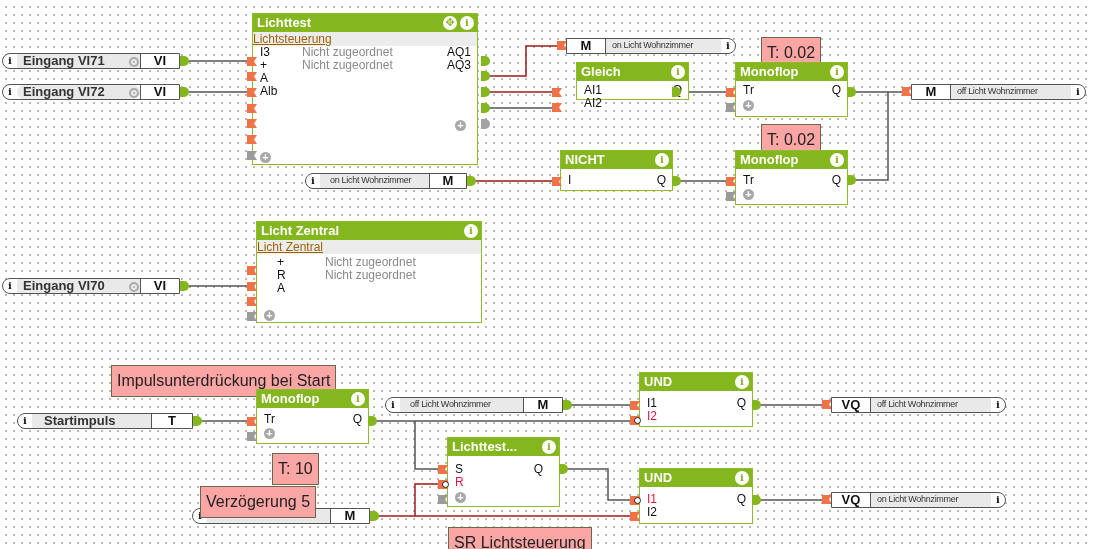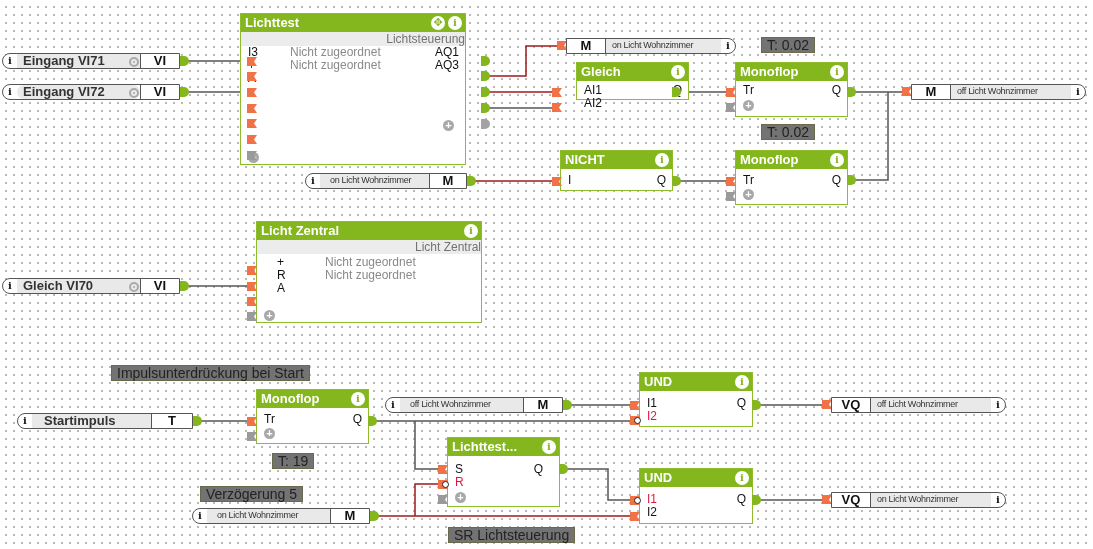--- a/index.html
+++ b/index.html
@@ -12,21 +12,21 @@
     font-family: "Liberation Sans", sans-serif;
     font-size: 12px;
     color:#111;
   }
   #wires { position:absolute; left:0; top:0; width:1093px; height:549px; pointer-events:none; }
   .block { position:absolute; background:#fff; border:1.5px solid #8ebc2a; box-sizing:border-box; }
   .block .hdr { background:#84b61d; color:#fff; font-weight:bold; font-size:13px; height:18px; line-height:18px; padding-left:4px; position:relative; }
   .hdr .icons { position:absolute; right:3px; top:2px; display:flex; gap:3px; }
   .icon-circ { width:14px; height:14px; border-radius:50%; background:#fff; color:#84b61d; font-size:10px; font-weight:bold; line-height:14px; text-align:center; font-family:"DejaVu Serif", serif; }
   .icon-move { width:14px; height:14px; border-radius:50%; background:#fff; color:#84b61d; font-size:11px; line-height:14px; text-align:center; font-family:"DejaVu Sans", sans-serif; }
-  .subtitle { background:#ececec; text-align:right; height:14px; line-height:14px; font-size:12px; color:#737373; }
+  .subtitle { background:#ececec; text-align:left; height:14px; line-height:14px; font-size:12px; color:#a16207;text-decoration:underline; }
   .row { height:13px; line-height:13px; position:relative; font-size:12px; }
   .row .lbl { position:absolute; left:7px; }
   .row .mid { position:absolute; color:#8a8a8a; }
   .row .out { position:absolute; right:6px; }
   .row .lbl.neg { color:#e0173b; }
   .port-in { position:absolute; width:10px; height:9px; background:#f27248; clip-path: polygon(0 0, 100% 0, 70% 50%, 100% 100%, 0 100%); }
   .port-in.gray { background:#9a9a9a; }
   .port-out { position:absolute; width:9px; height:10px; background:#84b61d; border-radius:0 6px 6px 0; }
   .port-out.gray { background:#a3a3a3; }
   .plus { position:absolute; width:11px; height:11px; border-radius:50%; background:#a8a8a8; color:#fff; font-size:11px; line-height:11px; text-align:center; font-weight:bold; }
@@ -35,21 +35,21 @@
   .conn.left { border-radius:8px 0 0 8px; }
   .conn.right { border-radius:0 8px 8px 0; }
   .conn .info { width:14px; text-align:center; font-weight:bold; font-size:10px; line-height:13px; font-family:"DejaVu Serif", serif; }
   .conn .name { background:#e9e9e9; padding:0 6px; line-height:13px; white-space:nowrap; overflow:hidden; }
   .conn .name.big { font-weight:bold; font-size:13px; color:#333; }
   .conn .name.small { font-size:9px; color:#333; letter-spacing:-0.3px; }
   .conn .type { border-left:1.5px solid #555; text-align:center; font-weight:bold; font-size:13px; line-height:13px; background:#fff; }
   .conn .type.rb { border-left:none; border-right:1.5px solid #555; }
   .conn .gear { width:10px; height:10px; border-radius:50%; border:2px solid #aaa; box-sizing:border-box; margin:2px 4px 0 2px; position:relative; }
   .conn .gear::after { content:""; position:absolute; left:2px; top:2px; width:2px; height:2px; border-radius:50%; background:#aaa; }
-  .note { position:absolute; background:#737373; border:1.5px solid #6a6a4a; height:14px; line-height:14px; font-size:14px; padding:0 5px; color:#222; box-sizing:content-box; white-space:nowrap; }
+  .note { position:absolute; background:#fca5a5; border:1.5px solid #6a6a4a; height:14px; line-height:14px; font-size:16px; padding:8px 5px; color:#222; box-sizing:content-box; white-space:nowrap; }
 </style>
 </head>
 <body>
 
 <svg id="wires" xmlns="http://www.w3.org/2000/svg">
   <g fill="none" stroke-width="1.5">
 
     <path d="M185 61 H252" stroke="#555"></path>
 
     <path d="M185 92 H252" stroke="#555"></path>
@@ -101,21 +101,21 @@
 <div class="conn left" style="left:2px;top:84px;width:178px;">
   <span class="info">i</span>
   <span class="name big" style="flex:1;border-radius:7px;">Eingang VI72</span>
   <span class="gear" style="position:absolute;left:124px;top:1px;"></span>
   <span class="type" style="width:38px;">VI</span>
 </div>
 <div class="port-out" style="left:180px;top:87px;"></div>
 
 <div class="conn left" style="left:2px;top:278px;width:178px;">
   <span class="info">i</span>
-  <span class="name big" style="flex:1;">Gleich VI70</span>
+  <span class="name big" style="flex:1;">Eingang VI70</span>
   <span class="gear" style="position:absolute;left:124px;top:1px;"></span>
   <span class="type" style="width:38px;">VI</span>
 </div>
 <div class="port-out" style="left:180px;top:281px;"></div>
 
 <div class="conn left" style="left:17px;top:413px;width:176px;">
   <span class="info">i</span>
   <span class="name big" style="flex:1;padding-left:12px;">Startimpuls</span>
   <span class="type" style="width:40px;">T</span>
 </div>
@@ -163,41 +163,44 @@
   <span class="info">i</span>
 </div>
 
 <div class="port-in" style="left:822px;top:495px;"></div>
 <div class="conn right" style="left:831px;top:492px;width:175px;">
   <span class="type rb" style="width:38px;">VQ</span>
   <span class="name small" style="flex:1;">on Licht Wohnzimmer</span>
   <span class="info">i</span>
 </div>
 
-<div class="block" style="left:240px;top:13px;width:226px;height:152px;">
+<div class="block" style="left:252px;top:13px;width:226px;height:152px;">
   <div class="hdr">
     <span>Lichttest</span>
     <span class="icons">
       <span class="icon-move">✥</span>
       <span class="icon-circ">i</span>
     </span>
   </div>
   <div class="subtitle">Lichtsteuerung</div>
   <div class="row">
       <span class="lbl">I3</span>
       <span class="mid" style="left:49px">Nicht zugeordnet</span>
       <span class="out">AQ1</span>
     </div>
   <div class="row">
       <span class="lbl">+</span>
       <span class="mid" style="left:49px">Nicht zugeordnet</span>
       <span class="out">AQ3</span>
     </div>
   <div class="row">
       <span class="lbl">A</span>
+    </div>
+  <div class="row">
+      <span class="lbl">Alb</span>
     </div>
   <span class="plus" style="left:7px;top:138px;">+</span>
   <span class="plus" style="left:202px;top:106px;">+</span>
 </div>
 <div class="port-in" style="left:247px;top:57px;"></div>
 <div class="port-in" style="left:247px;top:72px;"></div>
 <div class="port-in" style="left:247px;top:88px;"></div>
 <div class="port-in" style="left:247px;top:104px;"></div>
 <div class="port-in" style="left:247px;top:119px;"></div>
 <div class="port-in" style="left:247px;top:135px;"></div>
@@ -296,21 +299,21 @@
       </span></div>
   <div class="row" style="margin-top:5px;">
       <span class="lbl">Tr</span>
       <span class="out">Q</span>
     </div>
   <span class="plus" style="left:7px;top:38px;">+</span>
 </div>
 <div class="port-in" style="left:247px;top:417px;"></div>
 <div class="port-in gray" style="left:247px;top:432px;"></div>
 <div class="port-out" style="left:368px;top:416px;"></div>
-<div class="note" style="left:272px;top:453px;">T: 19</div>
+<div class="note" style="left:272px;top:453px;">T: 10</div>
 
 <div class="block" style="left:639px;top:372px;width:114px;height:55px;">
   <div class="hdr"><span>UND</span><span class="icons">
         <span class="icon-circ">i</span>
       </span></div>
   <div class="row" style="margin-top:6px;">
       <span class="lbl">I1</span>
       <span class="out">Q</span>
     </div>
   <div class="row">

